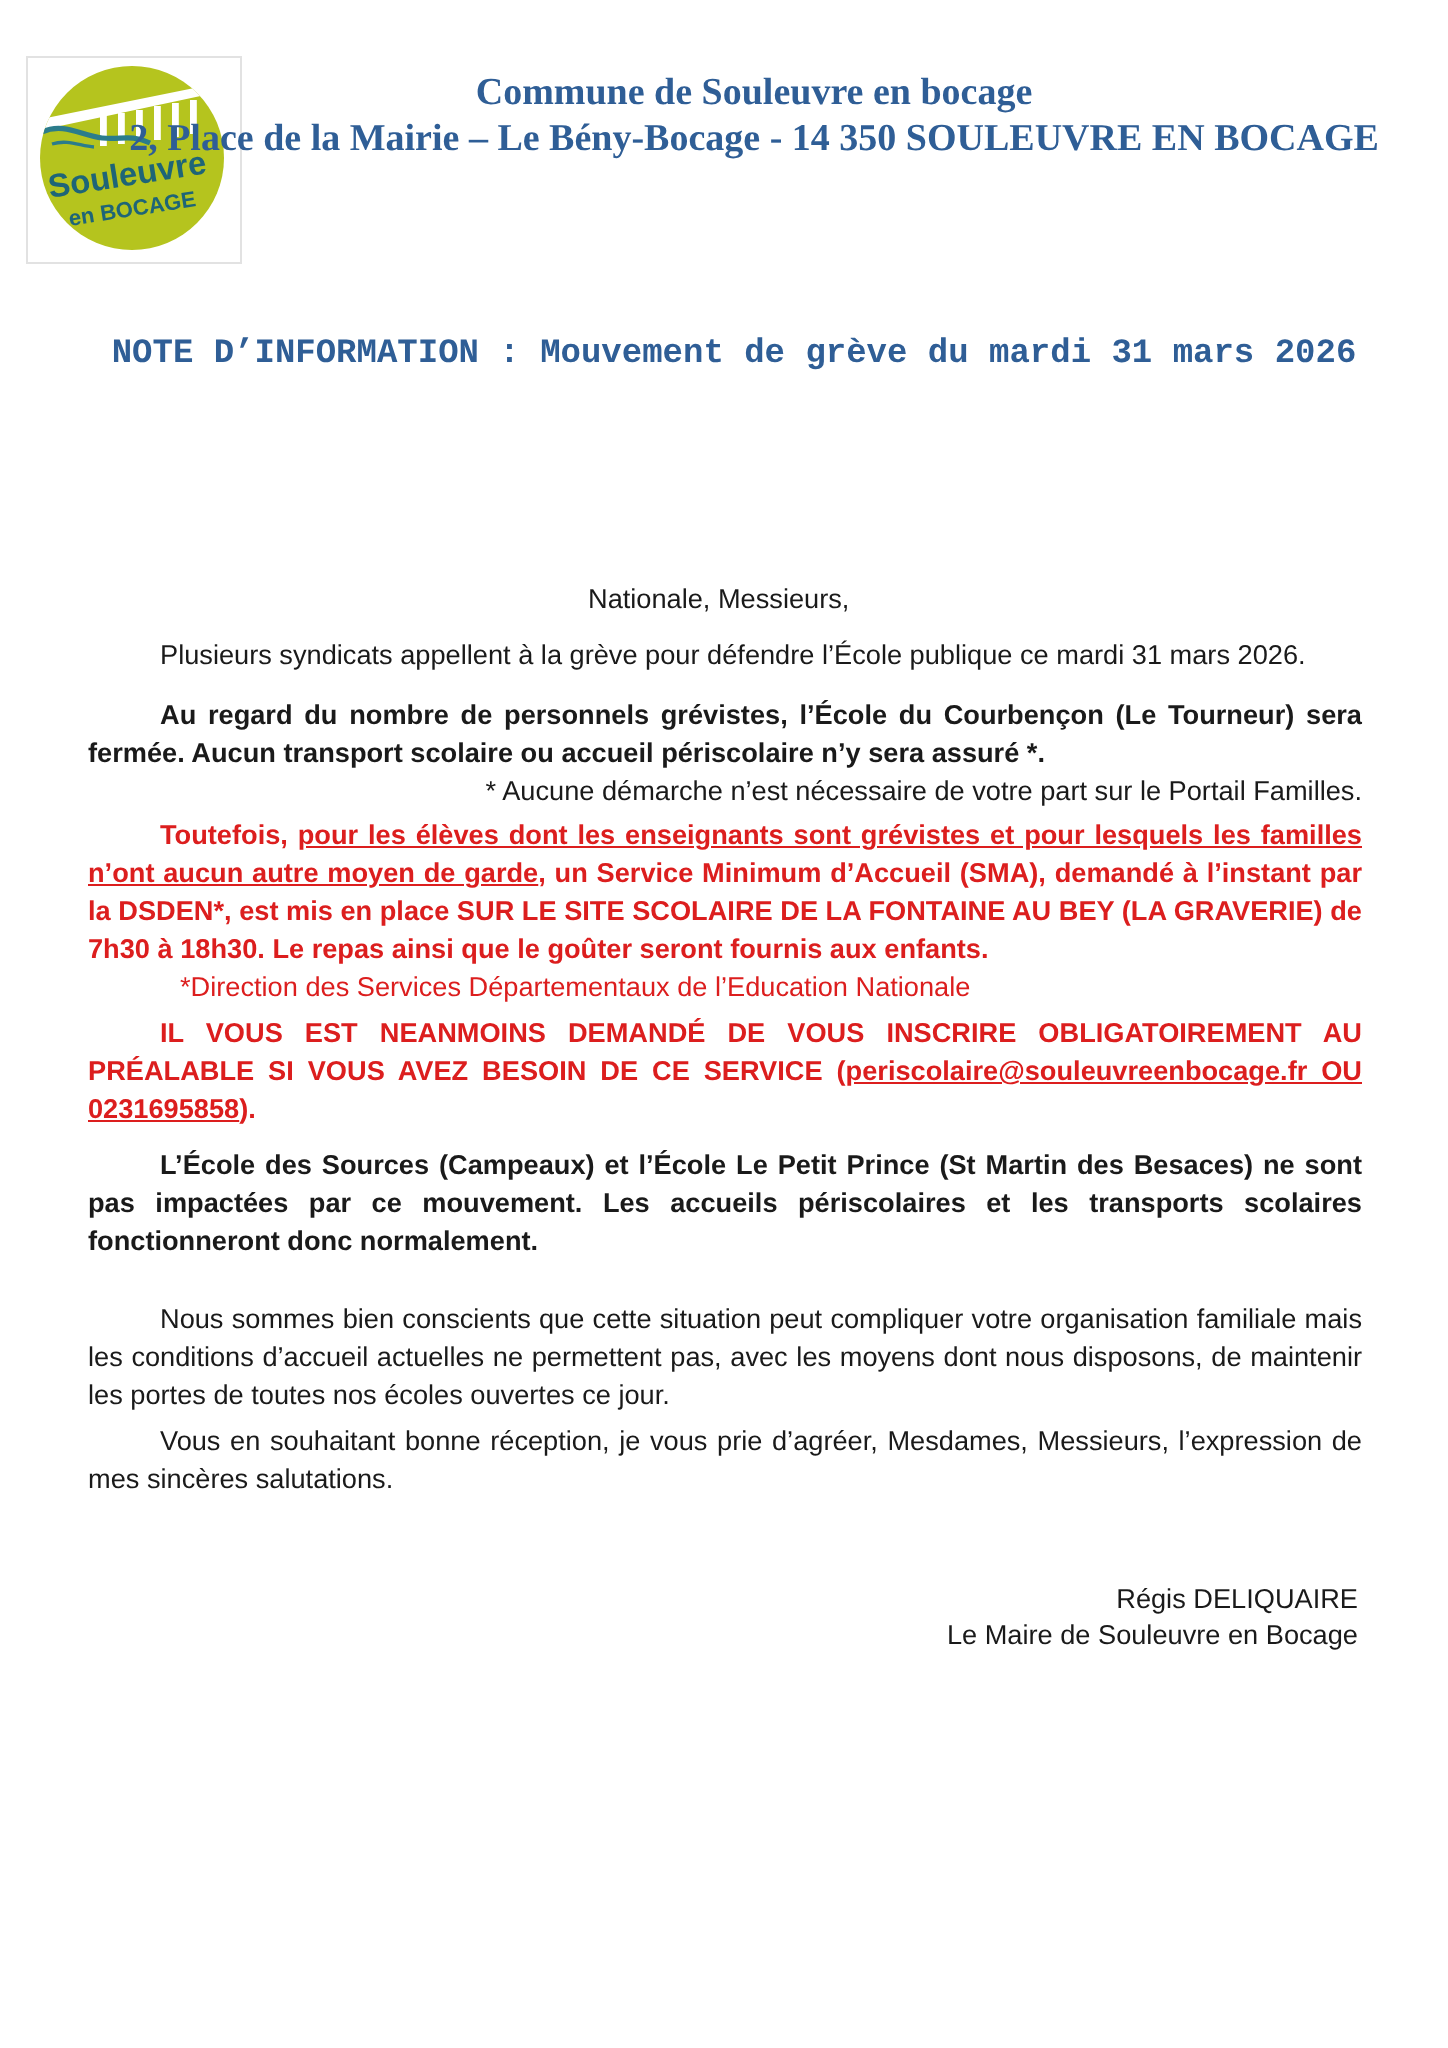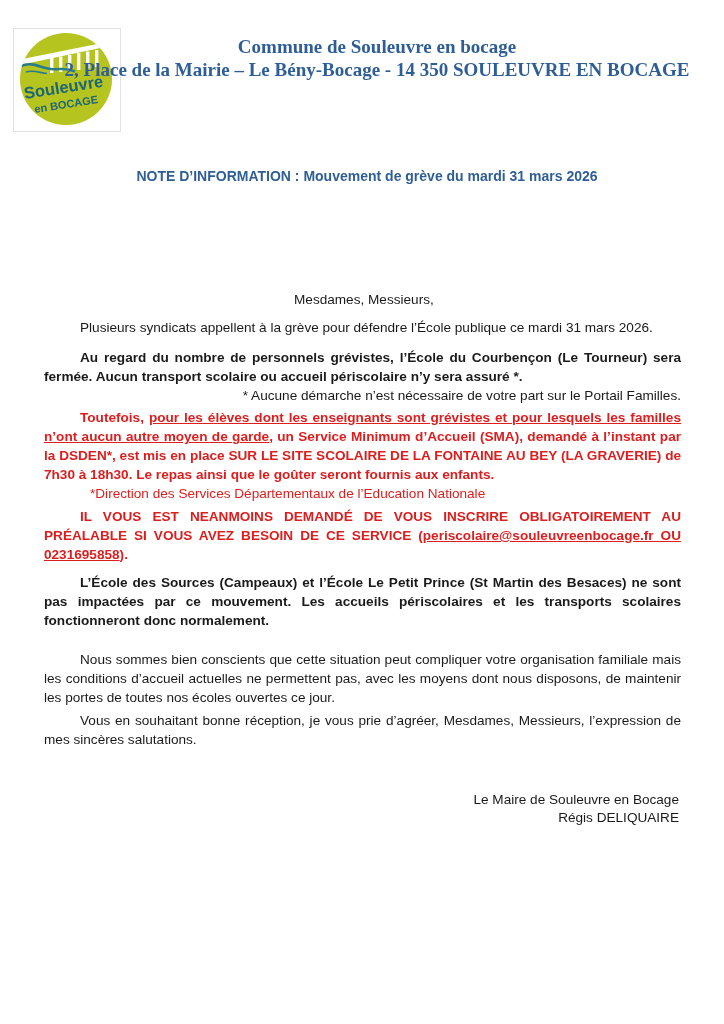--- a/index.html
+++ b/index.html
@@ -36,23 +36,23 @@
   }
   .hl1 { font-size: 19px; line-height: 17px; }
   .hl2 { font-size: 19px;   line-height: 19px; margin-top: 5px; }
 
   .doc-title {
     position: absolute;
     left: 10px;
     top: 168px;
     width: 714px;
     text-align: center;
-    font-family: Liberation Sans, sans-serif;
+    font-family: Liberation Mono, monospace;
     font-weight: bold;
-    font-size: 14px;
+    font-size: 17px;
     color: #2f5e96;
   }
 
   
   .body-text {
     position: absolute;
     left: 44px;
     top: 290px;
     width: 637px;
     font-size: 13.6px;
@@ -122,21 +122,21 @@
 
   <div class="letterhead">
     <div class="hl1">Commune de Souleuvre en bocage</div>
     <div class="hl2">2, Place de la Mairie – Le Bény-Bocage - 14 350 SOULEUVRE EN BOCAGE</div>
   </div>
 
   <div class="doc-title">NOTE D’INFORMATION : Mouvement de grève du mardi 31 mars 2026</div>
 
   <div class="body-text">
 
-    <p class="salutation">Mesdames, Messieurs,</p>
+    <p class="salutation">Nationale, Messieurs,</p>
 
     <p class="mb11">Plusieurs syndicats appellent à la grève pour défendre l’École publique ce mardi 31 mars 2026.</p>
 
     <p class="bold">Au regard du nombre de personnels grévistes, l’École du Courbençon (Le Tourneur) sera fermée. Aucun transport scolaire ou accueil périscolaire n’y sera assuré *.</p>
 
 
     <p class="italic-note">* Aucune démarche n’est nécessaire de votre part sur le Portail Familles.</p>
 
     <p class="red mt3"><span>Toutefois, </span><span class="underline">pour les élèves dont les enseignants sont grévistes et pour lesquels les familles n’ont aucun autre moyen de garde</span><span>, un Service Minimum d’Accueil (SMA), demandé à l’instant par la DSDEN*, est mis en place SUR LE SITE SCOLAIRE DE LA FONTAINE AU BEY (LA GRAVERIE) de 7h30 à 18h30. Le repas ainsi que le goûter seront fournis aux enfants.</span></p>
 
@@ -144,18 +144,18 @@
 
     <p class="red mt4"><span>IL VOUS EST NEANMOINS DEMANDÉ DE VOUS INSCRIRE OBLIGATOIREMENT AU PRÉALABLE SI VOUS AVEZ BESOIN DE CE SERVICE (</span><a class="link">periscolaire@souleuvreenbocage.fr OU 0231695858</a><span>).</span></p>
 
     <p class="bold mt9">L’École des Sources (Campeaux) et l’École Le Petit Prince (St Martin des Besaces) ne sont pas impactées par ce mouvement. Les accueils périscolaires et les transports scolaires fonctionneront donc normalement.</p>
 
     <p class="mt20">Nous sommes bien conscients que cette situation peut compliquer votre organisation familiale mais les conditions d’accueil actuelles ne permettent pas, avec les moyens dont nous disposons, de maintenir les portes de toutes nos écoles ouvertes ce jour.</p>
 
     <p class="mt4">Vous en souhaitant bonne réception, je vous prie d’agréer, Mesdames, Messieurs, l’expression de mes sincères salutations.</p>
 
     <div class="signature">
+      <div>Régis DELIQUAIRE</div>
       <div>Le Maire de Souleuvre en Bocage</div>
-      <div>Régis DELIQUAIRE</div>
     </div>
 
   </div>
 </div>
 
 </body></html>

